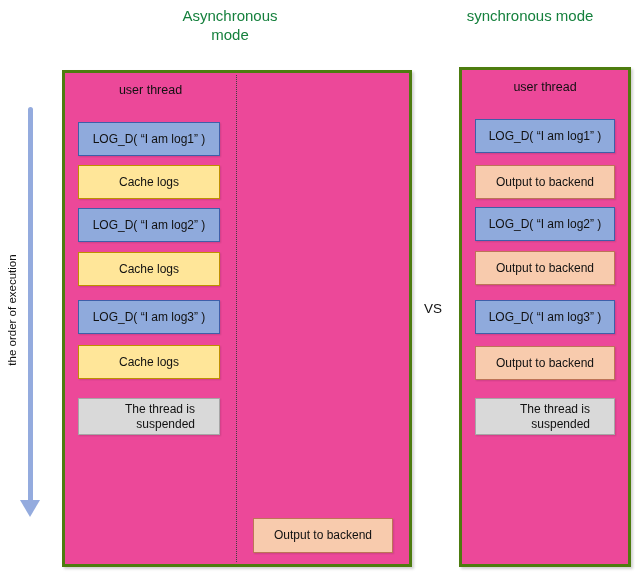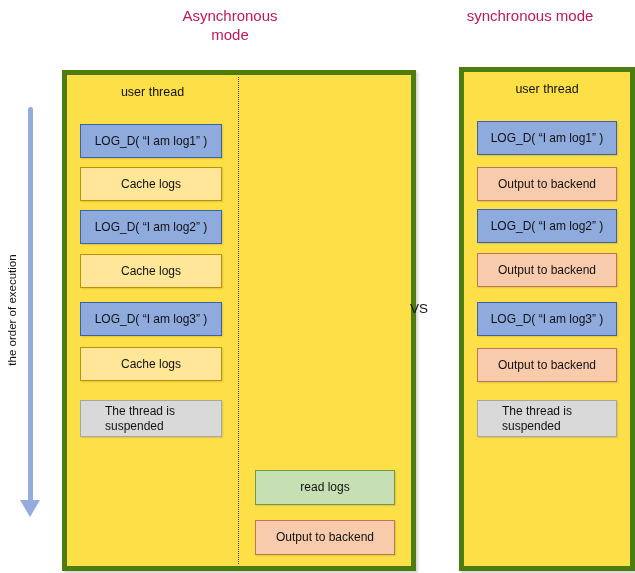--- a/index.html
+++ b/index.html
@@ -2,42 +2,42 @@
 <html><head>
 <meta charset="utf-8">
 <style>
   html,body{margin:0;padding:0;background:#ffffff;}
   body{
     position:relative;width:635px;height:573px;overflow:hidden;
     font-family:"Liberation Sans",sans-serif;color:#1a1a1a;
   }
   .title{
     position:absolute;top:7px;width:130px;text-align:center;
-    font-size:15px;line-height:1.25;color:#be185d;
+    font-size:15px;line-height:1.25;color:#15803d;
   }
   .title-left{left:165px;}
   .title-right{left:465px;}
-  .vs{position:absolute;left:403px;top:301px;width:32px;text-align:center;font-size:13.5px;color:#111;}
+  .vs{position:absolute;left:417px;top:301px;width:32px;text-align:center;font-size:13.5px;color:#111;}
   .panel{
-    position:absolute;background:#fde047;border:5px solid #4d7c0f;
+    position:absolute;background:#ec4899;border:3px solid #4d7c0f;
     box-shadow:1.5px 1.5px 2.5px rgba(0,0,0,0.18);
   }
   .panel-left{left:62px;top:70px;width:344px;height:491px;}
   .panel-right{left:459px;top:67px;width:166px;height:494px;}
   .divider{
     position:absolute;left:171px;top:2px;bottom:2px;width:0;
     border-left:1px dotted #404040;
   }
   .col-header{position:absolute;top:10px;text-align:center;font-size:12.5px;color:#111;}
   .hdr-l{left:0;width:171px;}
   .hdr-r{left:171px;width:173px;}
   .hdr-full{left:0;width:100%;}
   .box{
     position:absolute;display:flex;align-items:center;justify-content:center;
-    text-align:left;font-size:12px;line-height:1.25;color:#111;
+    text-align:right;font-size:12px;line-height:1.25;color:#111;
     border:1px solid #888;box-shadow:1px 1px 1.5px rgba(0,0,0,0.12);
     box-sizing:border-box;
   }
   
   .lc{left:13px;width:142px;height:34px;}
   .lc.p1{top:49px;}  .lc.p2{top:92px;}  .lc.p3{top:135px;}
   .lc.p4{top:179px;} .lc.p5{top:227px;} .lc.p6{top:272px;}
   .lc.p7{top:325px;height:37px;padding:0 24px;}
   
   .mc{left:188px;width:140px;height:35px;}
@@ -78,21 +78,20 @@
   <div class="col-header hdr-l">user thread</div>
 
   <div class="box lc p1" style="background: rgb(143, 170, 220); border-color: rgb(62, 95, 169);">LOG_D( “I am log1” )</div>
   <div class="box lc p2" style="background: rgb(255, 230, 153); border-color: rgb(191, 144, 0);">Cache logs</div>
   <div class="box lc p3" style="background: rgb(143, 170, 220); border-color: rgb(62, 95, 169);">LOG_D( “I am log2” )</div>
   <div class="box lc p4" style="background: rgb(255, 230, 153); border-color: rgb(191, 144, 0);">Cache logs</div>
   <div class="box lc p5" style="background: rgb(143, 170, 220); border-color: rgb(62, 95, 169);">LOG_D( “I am log3” )</div>
   <div class="box lc p6" style="background: rgb(255, 230, 153); border-color: rgb(191, 144, 0);">Cache logs</div>
   <div class="box lc p7" style="background: rgb(217, 217, 217); border-color: rgb(166, 166, 166);">The thread is suspended</div>
 
-  <div class="box mc p1" style="background: rgb(198, 224, 180); border-color: rgb(110, 155, 65);">read logs</div>
   <div class="box mc p2" style="background: rgb(248, 203, 173); border-color: rgb(189, 116, 87);">Output to backend</div>
 </div>
 
 <div class="vs">VS</div>
 
 <div class="panel panel-right">
   <div class="col-header hdr-full">user thread</div>
 
   <div class="box rc p1" style="background: rgb(143, 170, 220); border-color: rgb(62, 95, 169);">LOG_D( “I am log1” )</div>
   <div class="box rc p2" style="background: rgb(248, 203, 173); border-color: rgb(189, 116, 87);">Output to backend</div>

